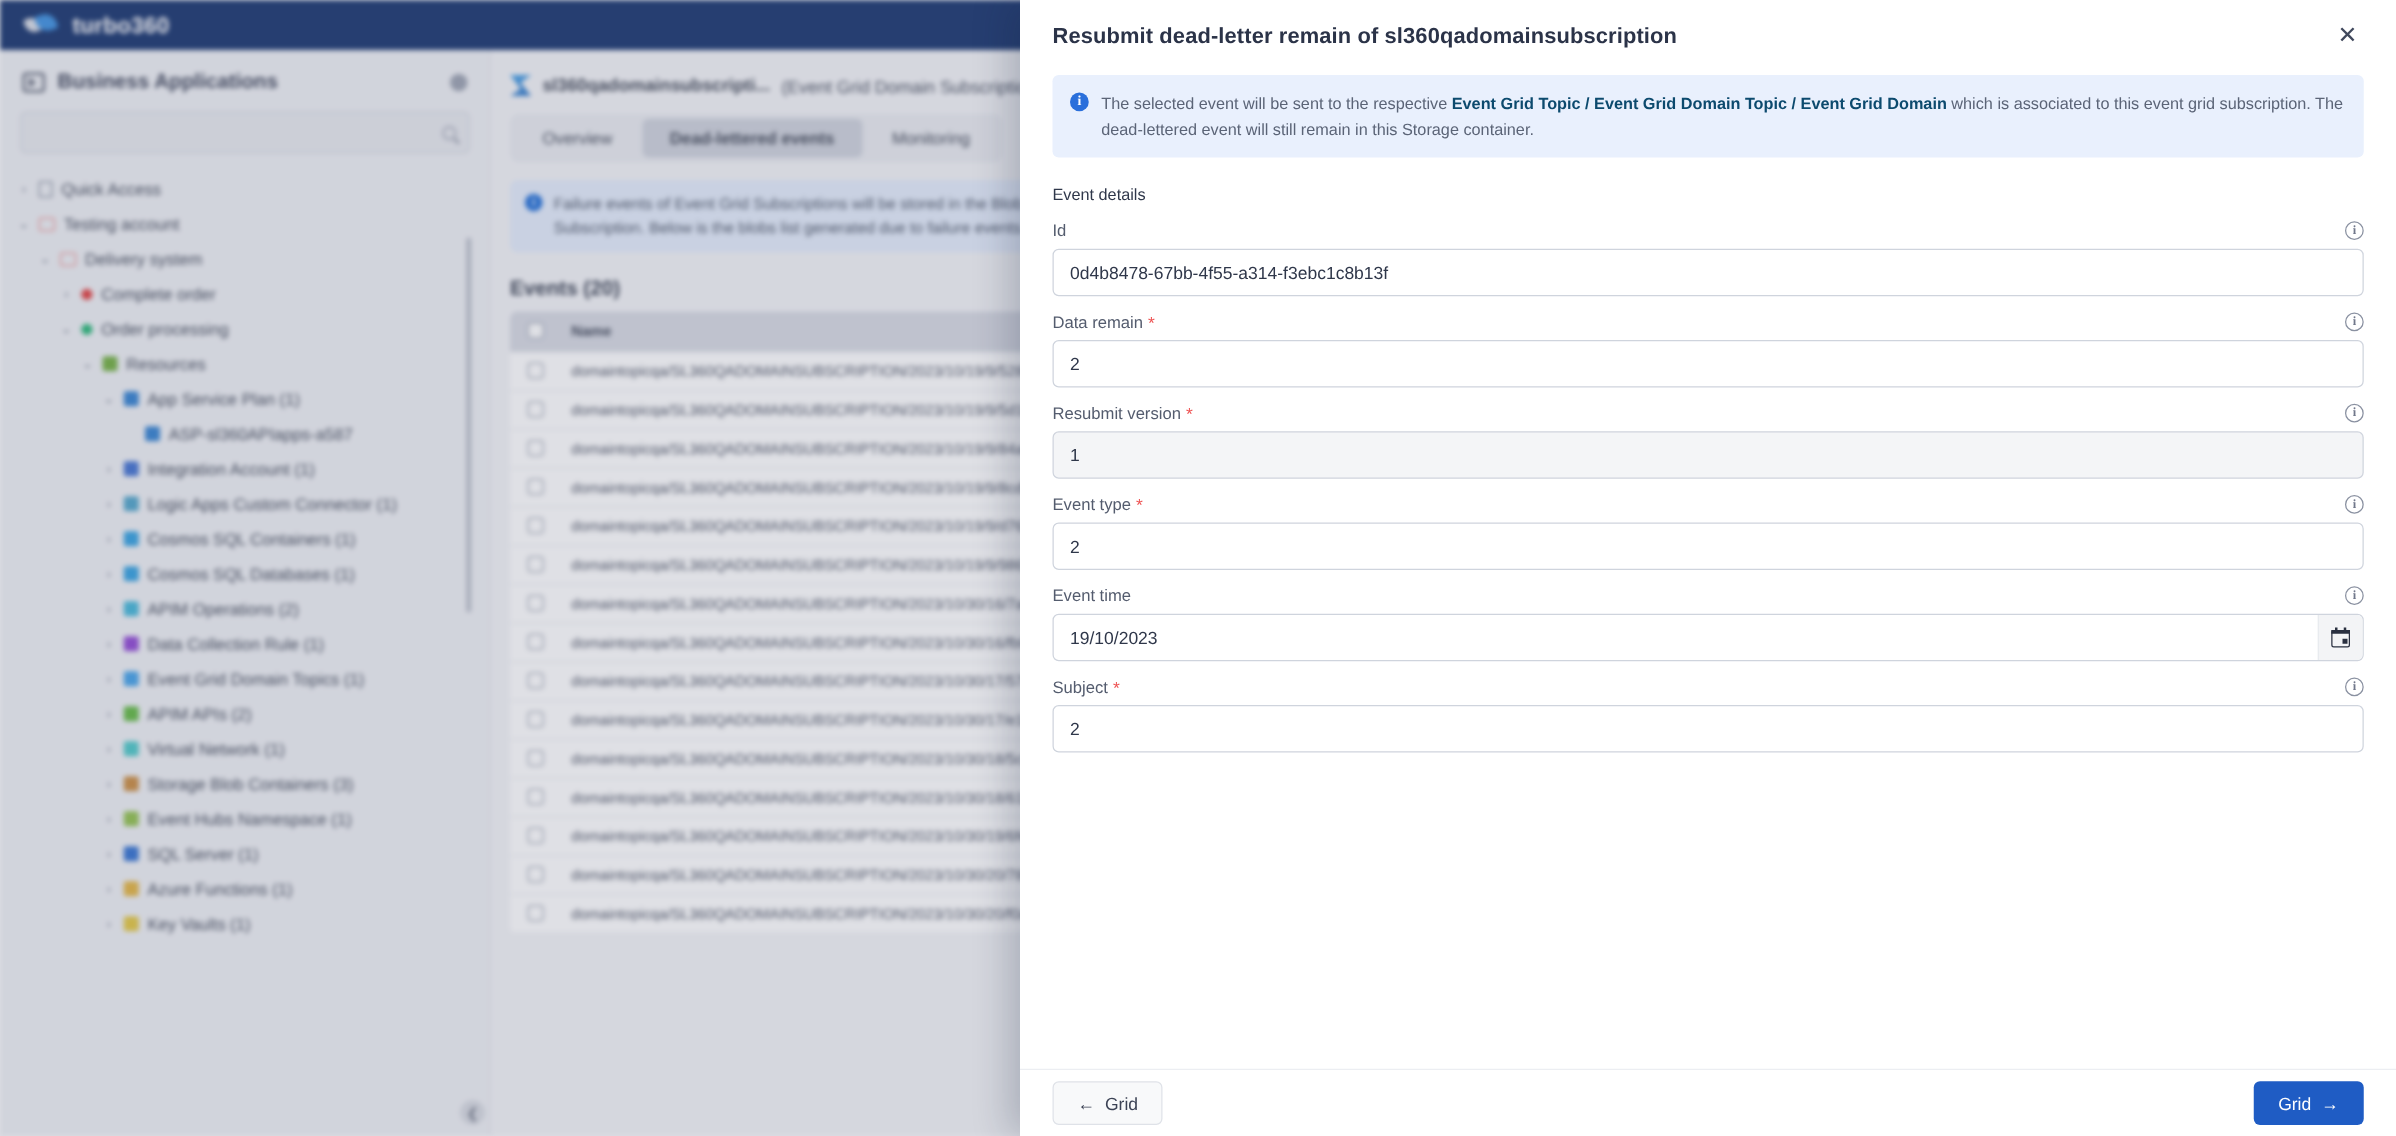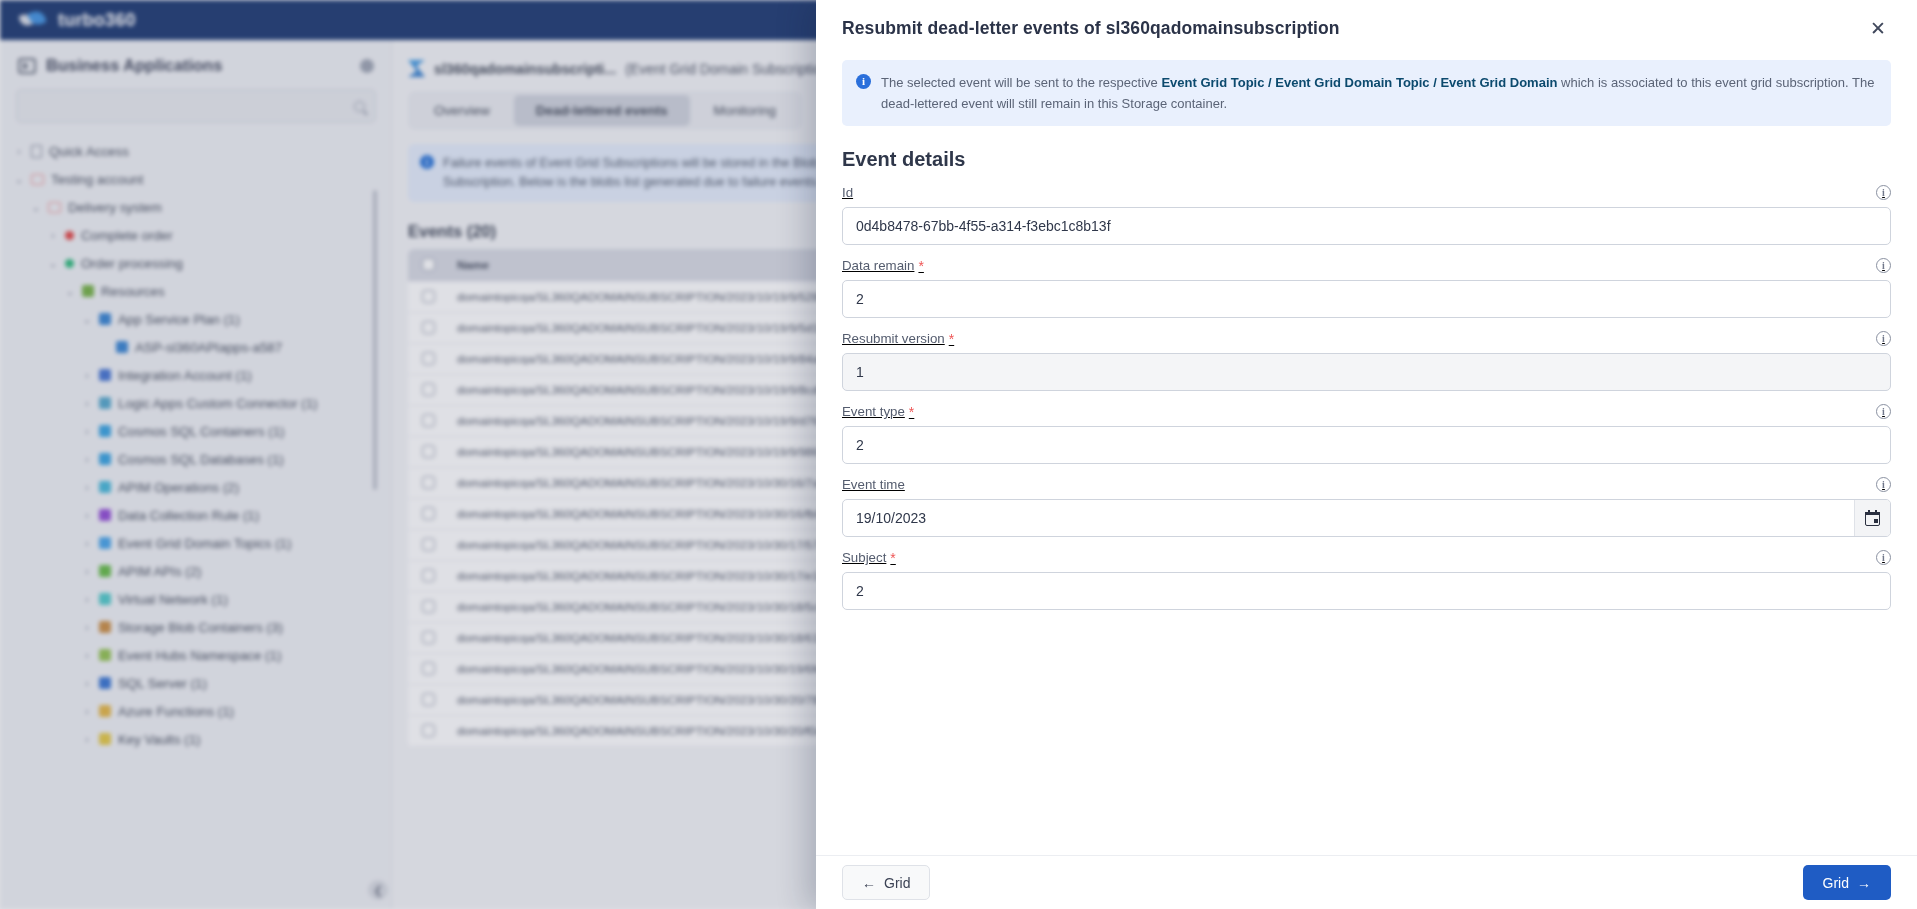--- a/index.html
+++ b/index.html
@@ -180,24 +180,24 @@
   }
   .info-box .i {
     width: 15px; height: 15px; border-radius:50%; background:#2a6fdb; color:#fff;
     font-size: 11px; font-weight:700; display:flex; align-items:center;
     justify-content:center; flex:none; margin-top: 2px;
     font-family:"Liberation Serif", serif;
   }
   .info-box b { color:#0c4a6e; font-weight: 700; }
 
   .sect-title {
-    font-size: 20px; font-weight: 700; color: #2f374a; margin: 22px 0 14px 0;
+    font-size: 13px; font-weight: 400; color: #2f374a; margin: 22px 0 14px 0;
   }
   .field { margin-bottom: 13px; }
-  .f-label-row { display:flex; align-items:center; margin-bottom: 7px; text-decoration: underline; }
+  .f-label-row { display:flex; align-items:center; margin-bottom: 7px; }
   .f-label { font-size: 13.3px; color:#545c6e; }
   .req { color:#ee5555; margin-left: 4px; font-size: 14px; line-height: 1; }
   .f-info {
     margin-left:auto; width: 15px; height: 15px; border-radius:50%;
     border: 1.2px solid #8a91a1; color:#70778a; font-size: 10px; font-weight:700;
     display:flex; align-items:center; justify-content:center;
     font-family: "Liberation Serif", serif; cursor:pointer;
   }
   .f-input {
     width: 100%; height: 38px; border: 1px solid #cfd4dd; border-radius: 5px;
@@ -468,21 +468,21 @@
         <span>Load more</span>
         <span>▾</span>
       </div>
     </div>
   </div>
   <div class="bg-dim"></div>
 
   <div class="panel">
 
     <div class="p-head">
-      <span class="p-title">Resubmit dead-letter events of sl360qadomainsubscription</span>
+      <span class="p-title">Resubmit dead-letter remain of sl360qadomainsubscription</span>
       <span class="p-close">✕</span>
     </div>
 
     <div class="p-body">
 
       <div class="info-box">
         <span class="i">i</span>
         <span>
           <span>The selected event will be sent to the respective </span><b>Event Grid Topic / Event Grid Domain Topic / Event Grid Domain</b><span> which is associated to this event grid subscription. The dead-lettered event will still remain in this Storage container.</span>
         </span>

